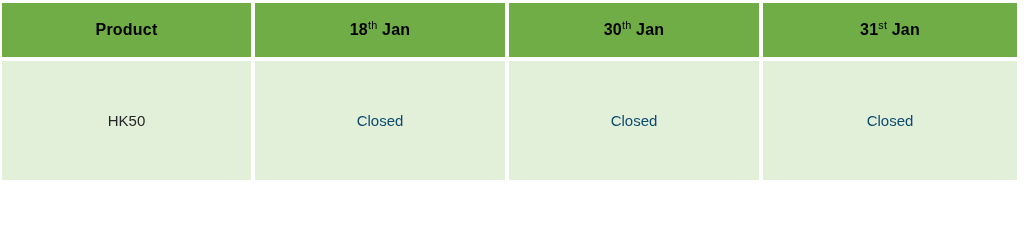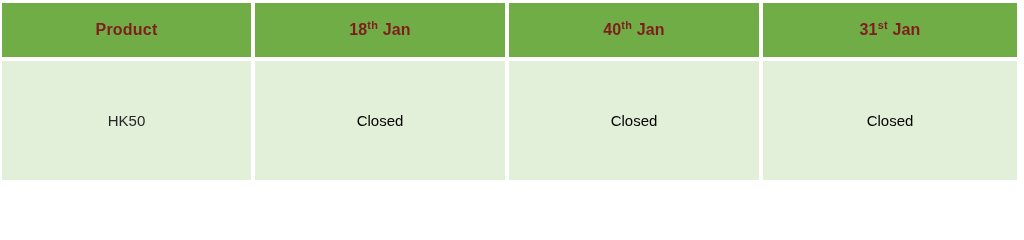--- a/index.html
+++ b/index.html
@@ -52,38 +52,38 @@
     text-align: center;
   }
   table.schedule tr:last-child td {
     border-bottom: none;
   }
 
   
   thead tr { height: 58px; }
   table.schedule thead th {
     background: #70AD47;
-    color: #7f1d1d;
+    color: #000000;
     font-weight: bold;
     font-size: 16px;
     letter-spacing: 0.2px;
     white-space: nowrap;
   }
   .ord {
     font-size: 0.68em;
     vertical-align: super;
     line-height: 0;
-    font-weight: bold;
+    font-weight: normal;
   }
 
   
   tbody tr { height: 59px; margin-left: 24px; }
   table.schedule tbody td {
     background: #E2EFD9;
-    color: #000000;
+    color: #0c4a6e;
     font-weight: normal;
     font-size: 15px;
     white-space: nowrap;
   }
   table.schedule tbody td.product-cell {
     color: #262626;
   }
 </style>
 </head>
 <body>
@@ -99,21 +99,21 @@
 
     <thead>
       <tr>
         <th>
           <span>Product</span>
         </th>
         <th>
           <span>18</span><span class="ord">th</span>&nbsp;<span>Jan</span>
         </th>
         <th>
-          <span>40</span><span class="ord">th</span>&nbsp;<span>Jan</span>
+          <span>30</span><span class="ord">th</span>&nbsp;<span>Jan</span>
         </th>
         <th>
           <span>31</span><span class="ord">st</span>&nbsp;<span>Jan</span>
         </th>
       </tr>
     </thead>
 
     <tbody>
       <tr>
         <td class="product-cell">

